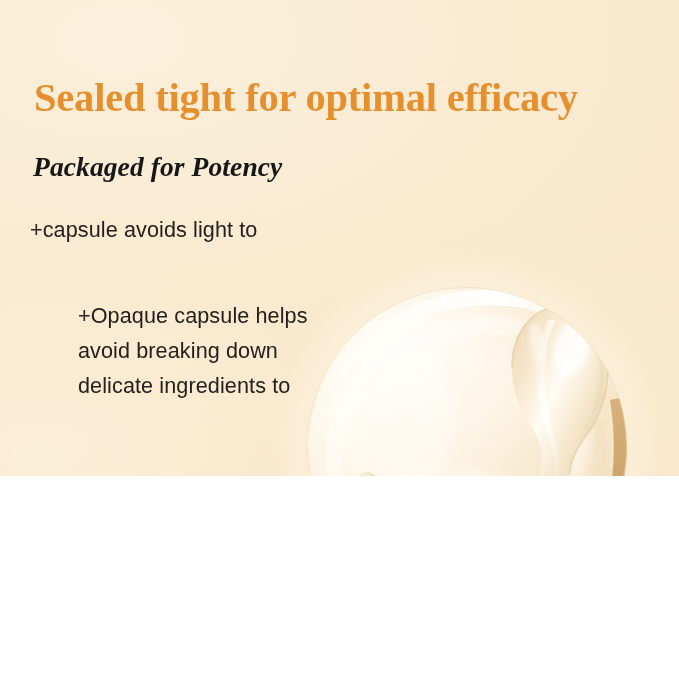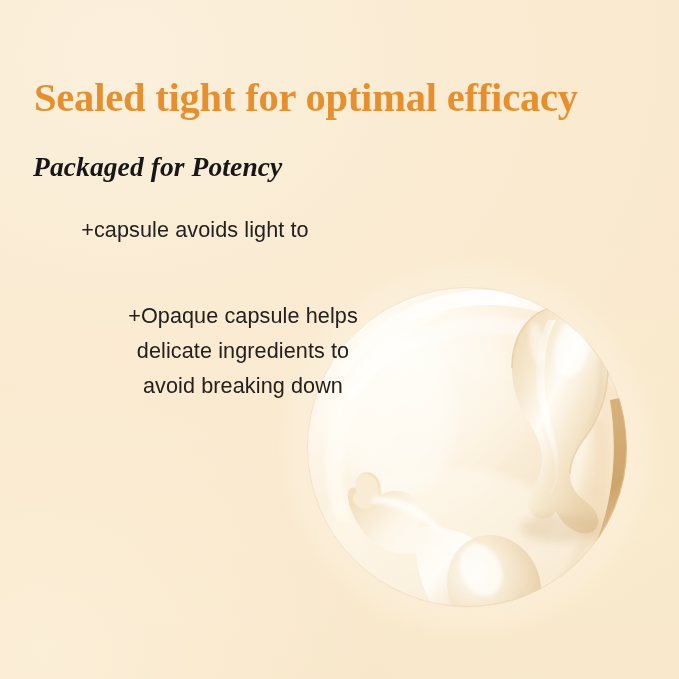--- a/index.html
+++ b/index.html
@@ -4,21 +4,21 @@
 <title>Sealed tight for optimal efficacy</title>
 <style>
   html, body {
     margin: 0;
     padding: 0;
     background: #ffffff;
   }
   #poster {
     position: relative;
     width: 679px;
-    height: 679px;
+    height: 476px;
     overflow: hidden;
     font-family: "Liberation Sans", sans-serif;
     background: #faecd3;
   }
   
   .bg-base {
     position: absolute;
     inset: 0;
     background:
       radial-gradient(125% 105% at 18% 8%,  #fbf0dc 0%, #faebd2 42%, #f8e6c9 100%);
@@ -71,21 +71,21 @@
     font-family: "Liberation Sans", sans-serif;
     font-weight: 400;
     font-size: 21.6px;
     line-height: 35px;
     color: #24201d;
     letter-spacing: 0.1px;
     width: 330px;
   }
   .para-1 { top: 212px; }
   .para-2 { top: 298px; margin-left: 48px; }
-  .para .ln { display: block; white-space: nowrap; text-align: center; }
+  .para .ln { display: block; white-space: nowrap; }
 
   
   .art {
     position: absolute;
     left: 0;
     top: 0;
     width: 679px;
     height: 679px;
     z-index: 2;
   }
@@ -330,19 +330,19 @@
     <div class="headline">Sealed tight for optimal efficacy</div>
 
     <div class="subhead">Packaged for Potency</div>
 
     <div class="para para-1">
       <span class="ln">+capsule avoids light to</span>
     </div>
 
     <div class="para para-2">
       <span class="ln">+Opaque capsule helps</span>
+      <span class="ln">avoid breaking down</span>
       <span class="ln">delicate ingredients to</span>
-      <span class="ln">avoid breaking down</span>
     </div>
 
   </div>
 
 </div>
 
 </body></html>

